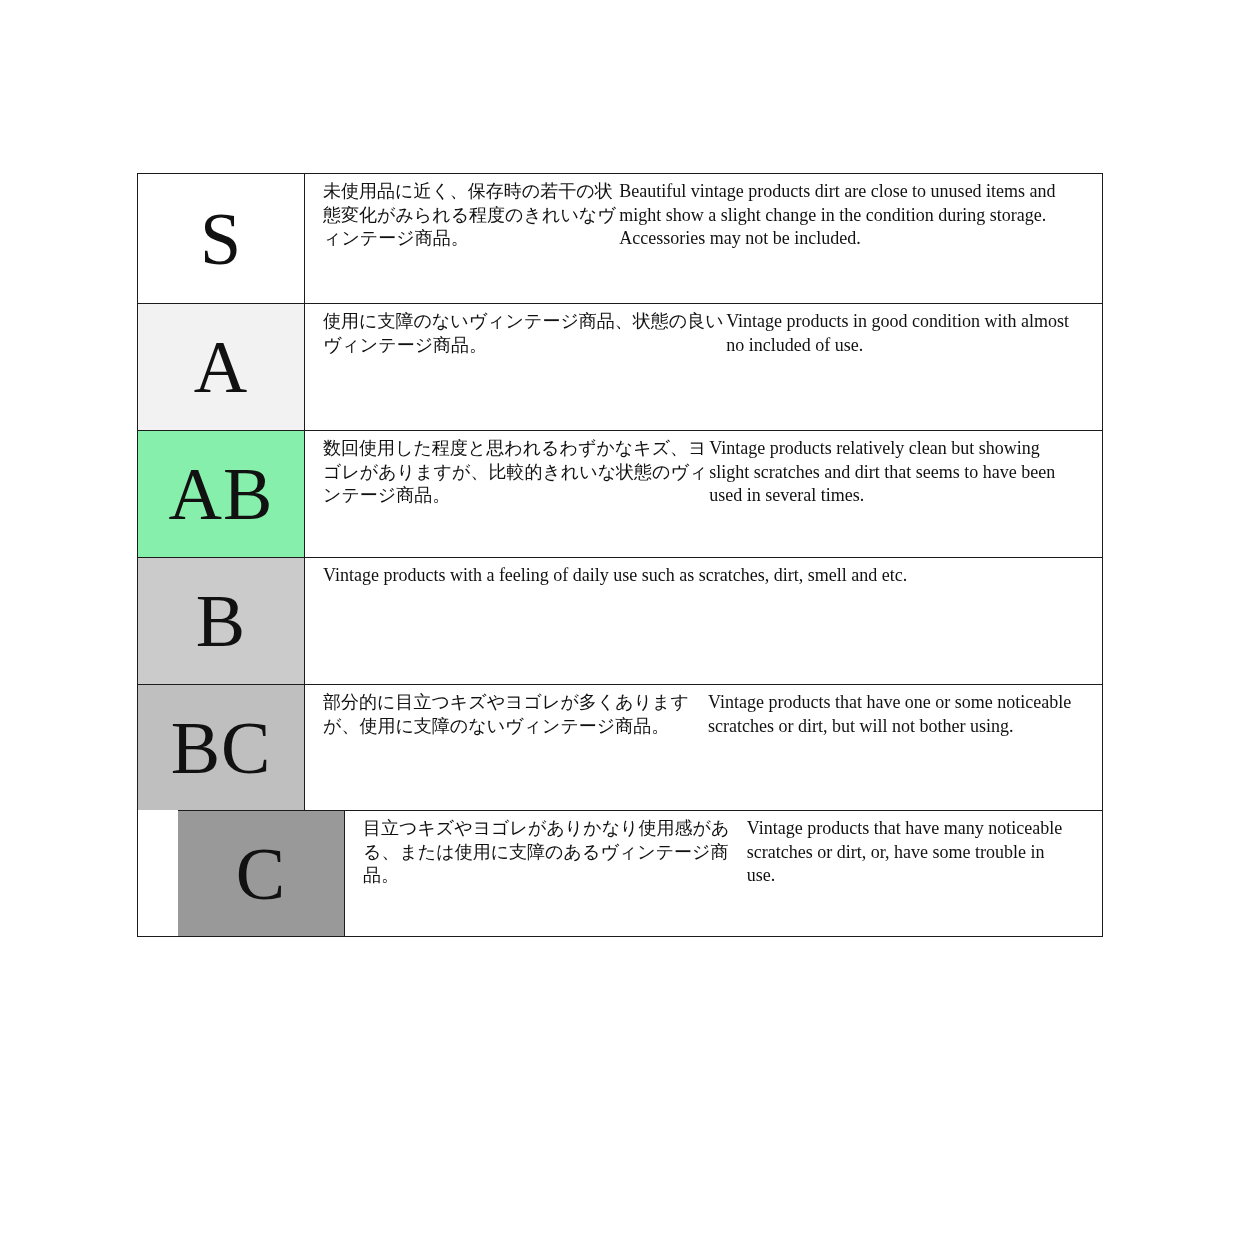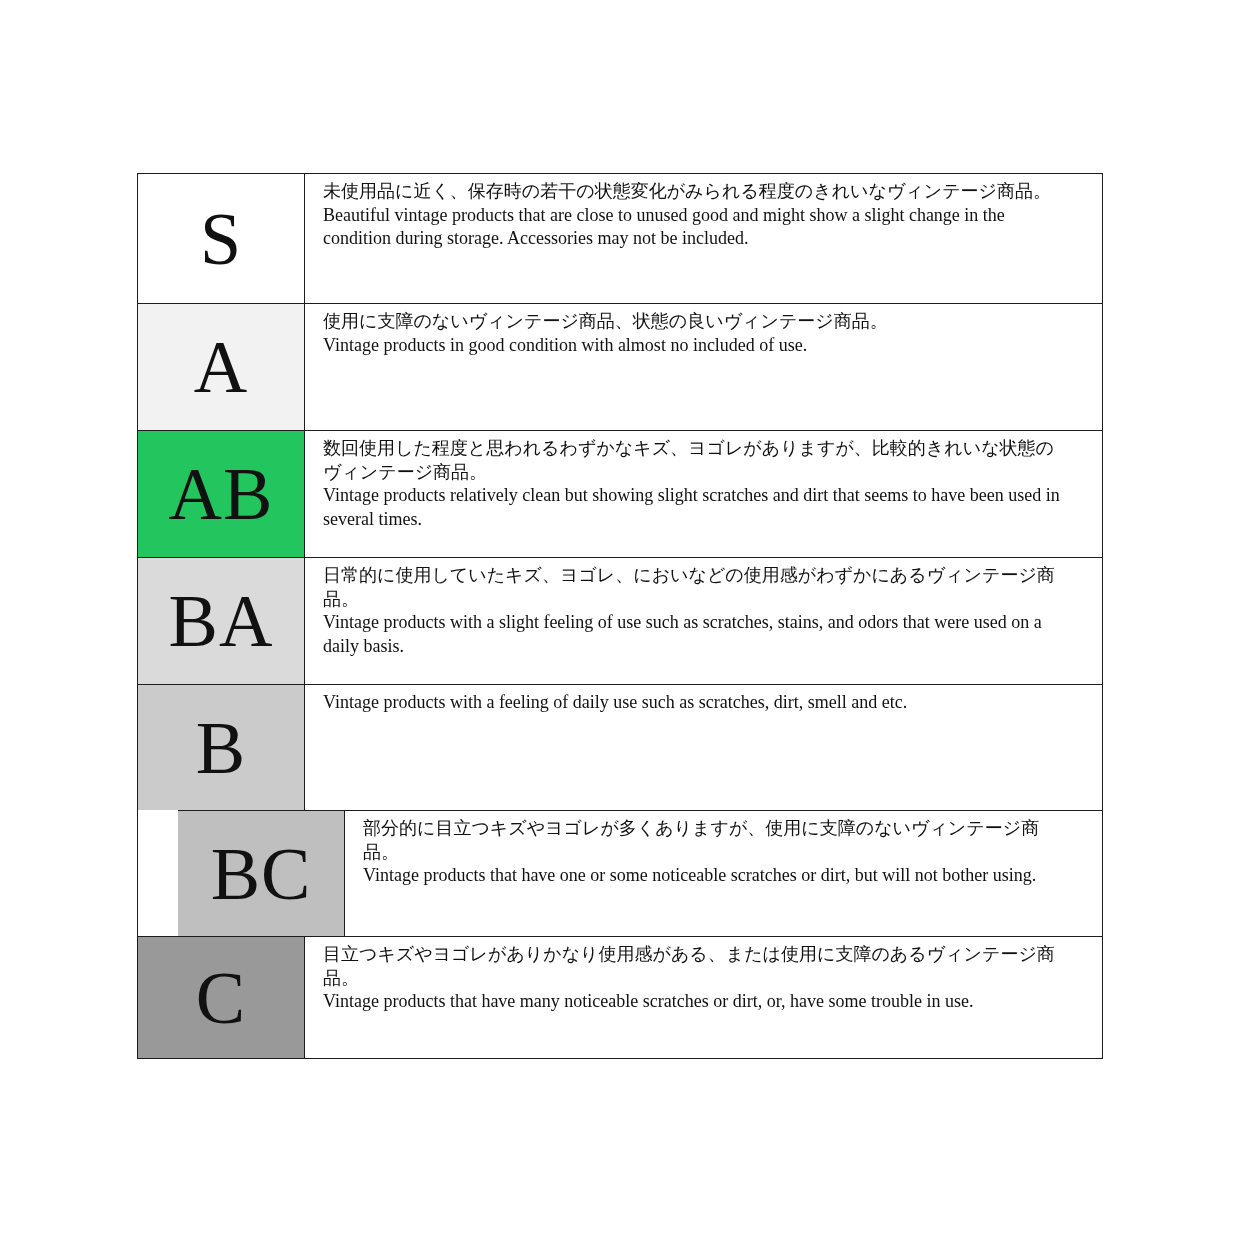--- a/index.html
+++ b/index.html
@@ -48,74 +48,65 @@
   .grade-letter {
     font-size: 74px;
     line-height: 1;
     color: #111111;
     letter-spacing: 1px;
   }
   .desc-cell {
     flex: 1 1 auto;
     box-sizing: border-box;
     display: flex;
-    flex-direction: column;
+    flex-direction: row;
     justify-content: flex-start;
     padding: 6px 30px 6px 18px;
     font-size: 18px;
     line-height: 23.5px;
   }
   .desc-jp, .desc-en {
     color: #111111;
   }
 </style>
 </head>
 <body>
 
 <div class="grade-table">
 
   <div class="row">
     <div class="grade-cell" style="background-color: rgb(255, 255, 255);">
       <span class="grade-letter">S</span>
     </div>
     <div class="desc-cell">
       <div class="desc-jp">未使用品に近く、保存時の若干の状態変化がみられる程度のきれいなヴィンテージ商品。</div>
-      <div class="desc-en">Beautiful vintage products that are close to unused good and might show a slight change in the condition during storage. Accessories may not be included.</div>
+      <div class="desc-en">Beautiful vintage products dirt are close to unused items and might show a slight change in the condition during storage. Accessories may not be included.</div>
     </div>
   </div>
 
   <div class="row">
     <div class="grade-cell" style="background-color: rgb(242, 242, 242);">
       <span class="grade-letter">A</span>
     </div>
     <div class="desc-cell">
       <div class="desc-jp">使用に支障のないヴィンテージ商品、状態の良いヴィンテージ商品。</div>
       <div class="desc-en">Vintage products in good condition with almost no included of use.</div>
     </div>
   </div>
 
   <div class="row">
-    <div class="grade-cell" style="background-color: #22c55e;">
+    <div class="grade-cell" style="background-color: #86efac;">
       <span class="grade-letter">AB</span>
     </div>
     <div class="desc-cell">
       <div class="desc-jp">数回使用した程度と思われるわずかなキズ、ヨゴレがありますが、比較的きれいな状態のヴィンテージ商品。</div>
       <div class="desc-en">Vintage products relatively clean but showing slight scratches and dirt that seems to have been used in several times.</div>
     </div>
   </div>
 
-  <div class="row">
-    <div class="grade-cell" style="background-color: rgb(218, 218, 218);">
-      <span class="grade-letter">BA</span>
-    </div>
-    <div class="desc-cell">
-      <div class="desc-jp">日常的に使用していたキズ、ヨゴレ、においなどの使用感がわずかにあるヴィンテージ商品。</div>
-      <div class="desc-en">Vintage products with a slight feeling of use such as scratches, stains, and odors that were used on a daily basis.</div>
-    </div>
-  </div>
 
   <div class="row">
     <div class="grade-cell" style="background-color: rgb(203, 203, 203);">
       <span class="grade-letter">B</span>
     </div>
     <div class="desc-cell">
       <div class="desc-en">Vintage products with a feeling of daily use such as scratches, dirt, smell and etc.</div>
     </div>
   </div>
 

